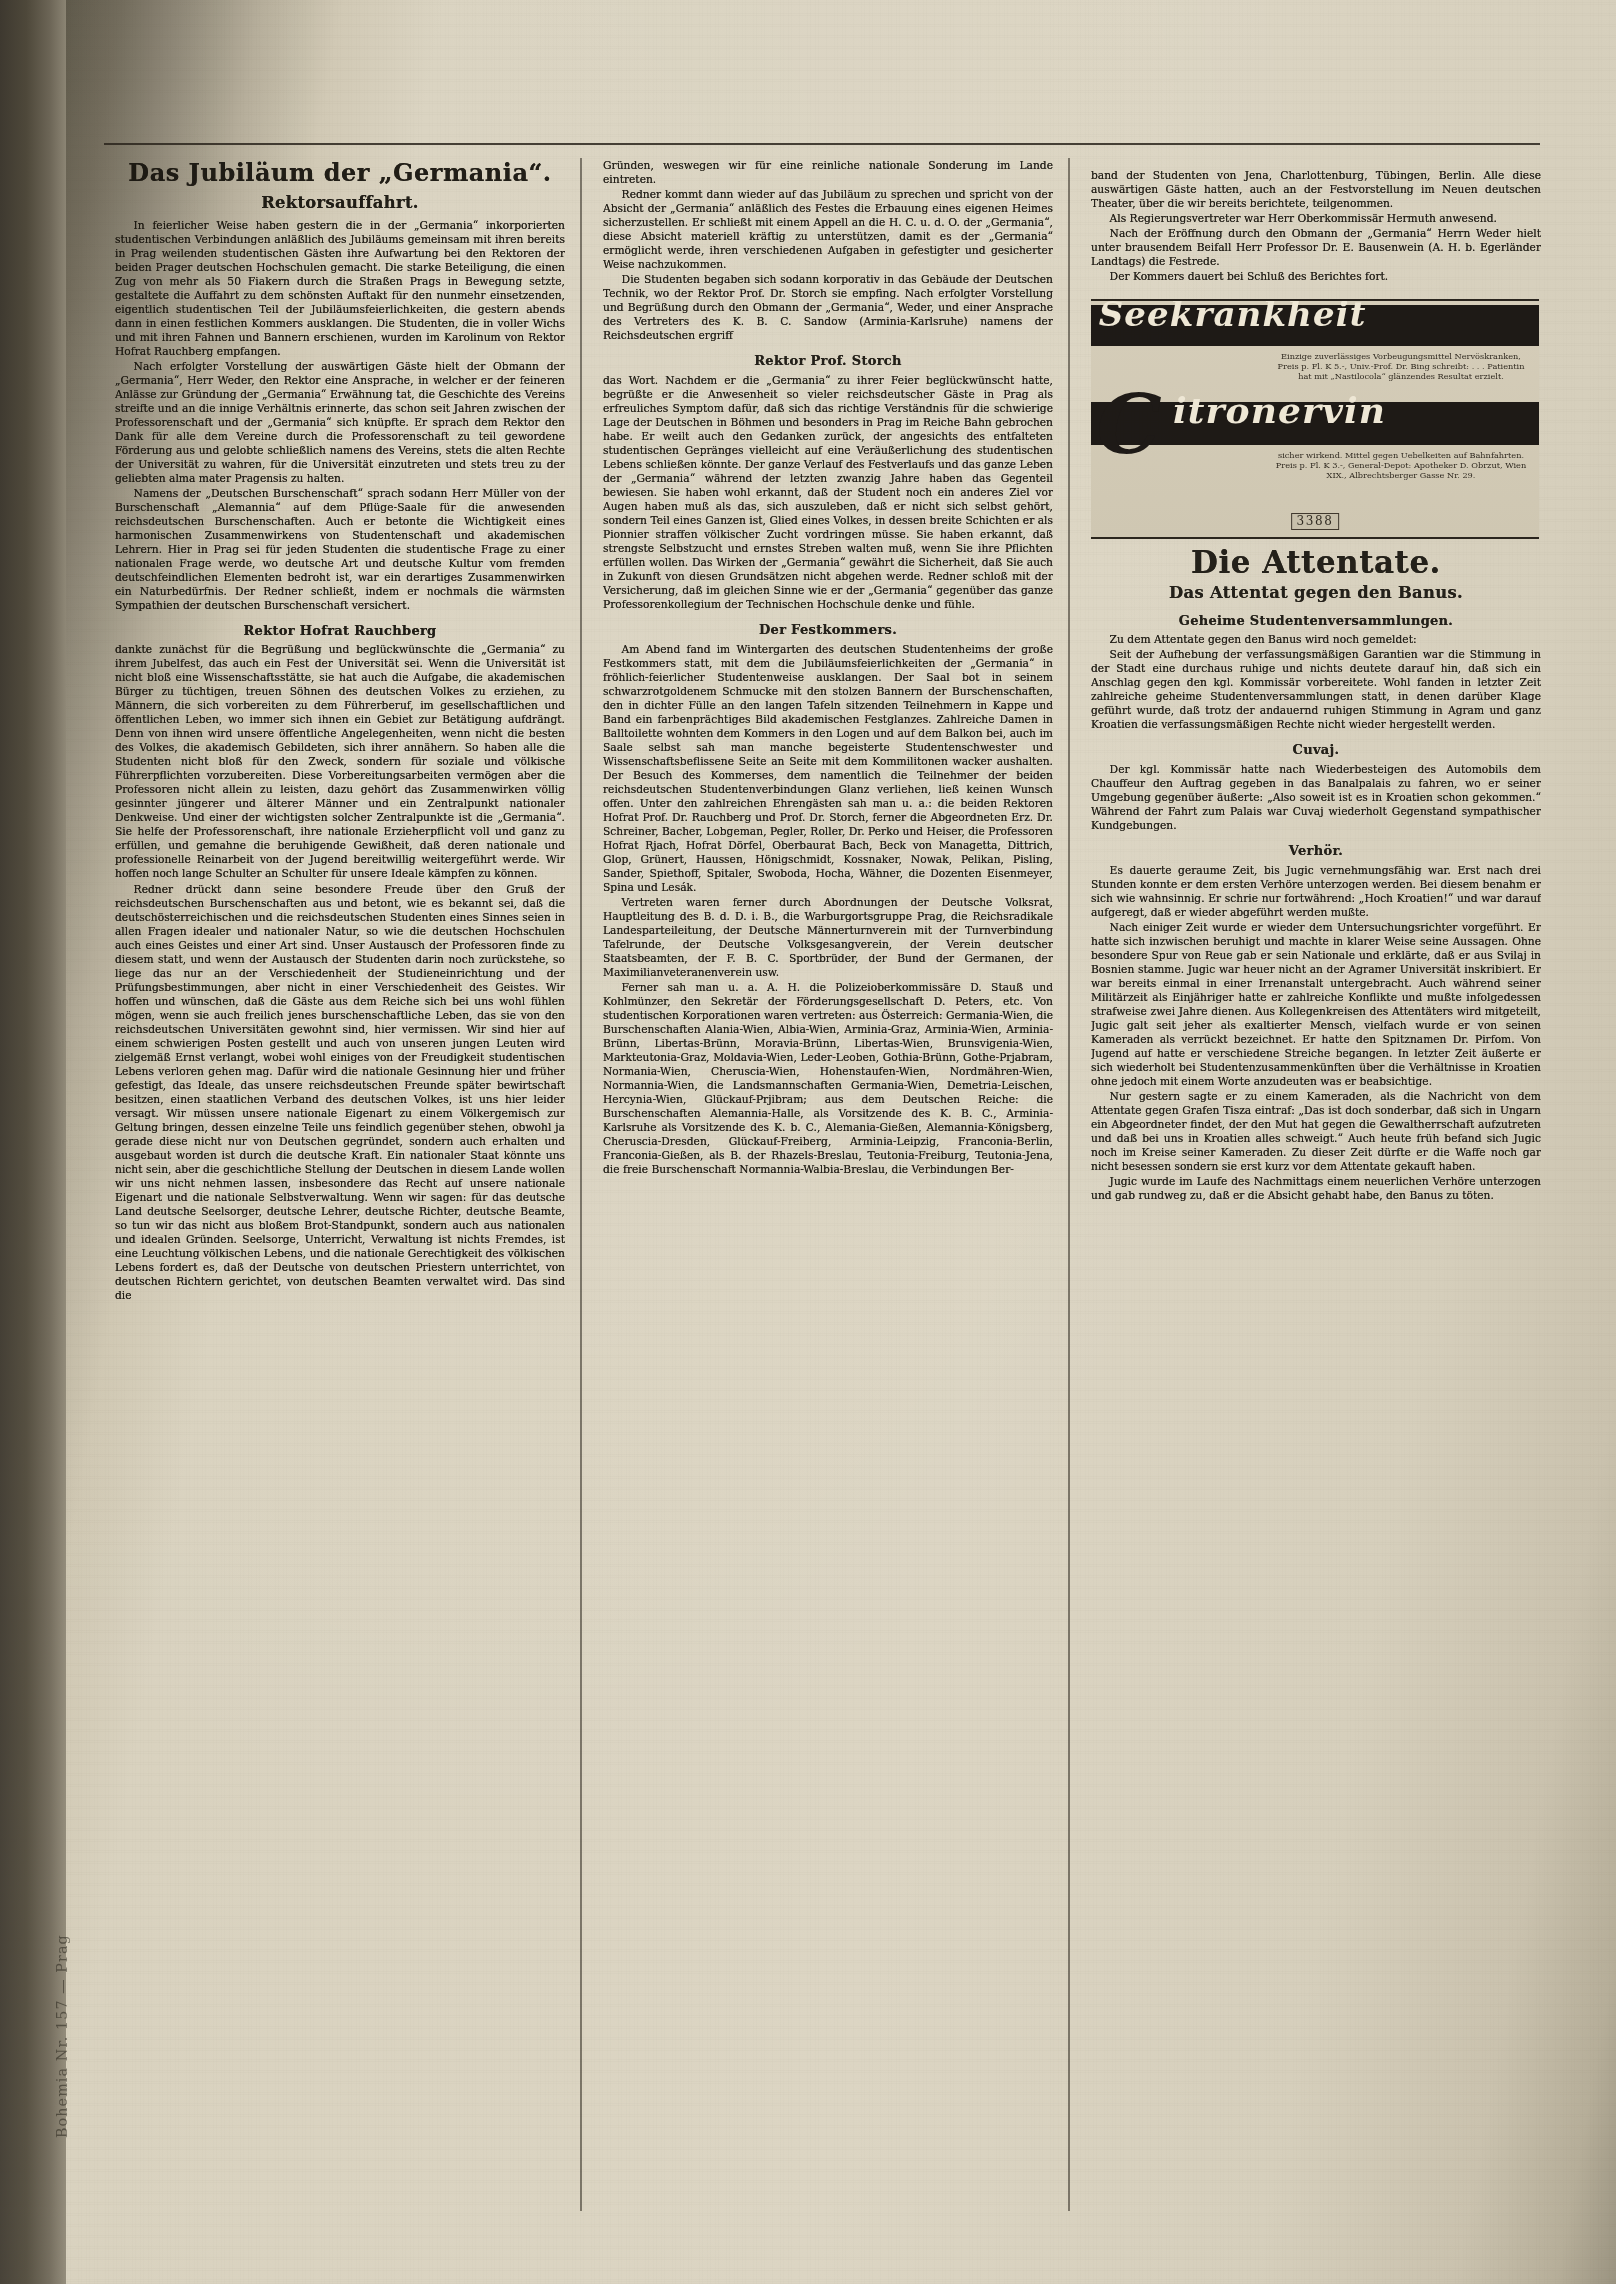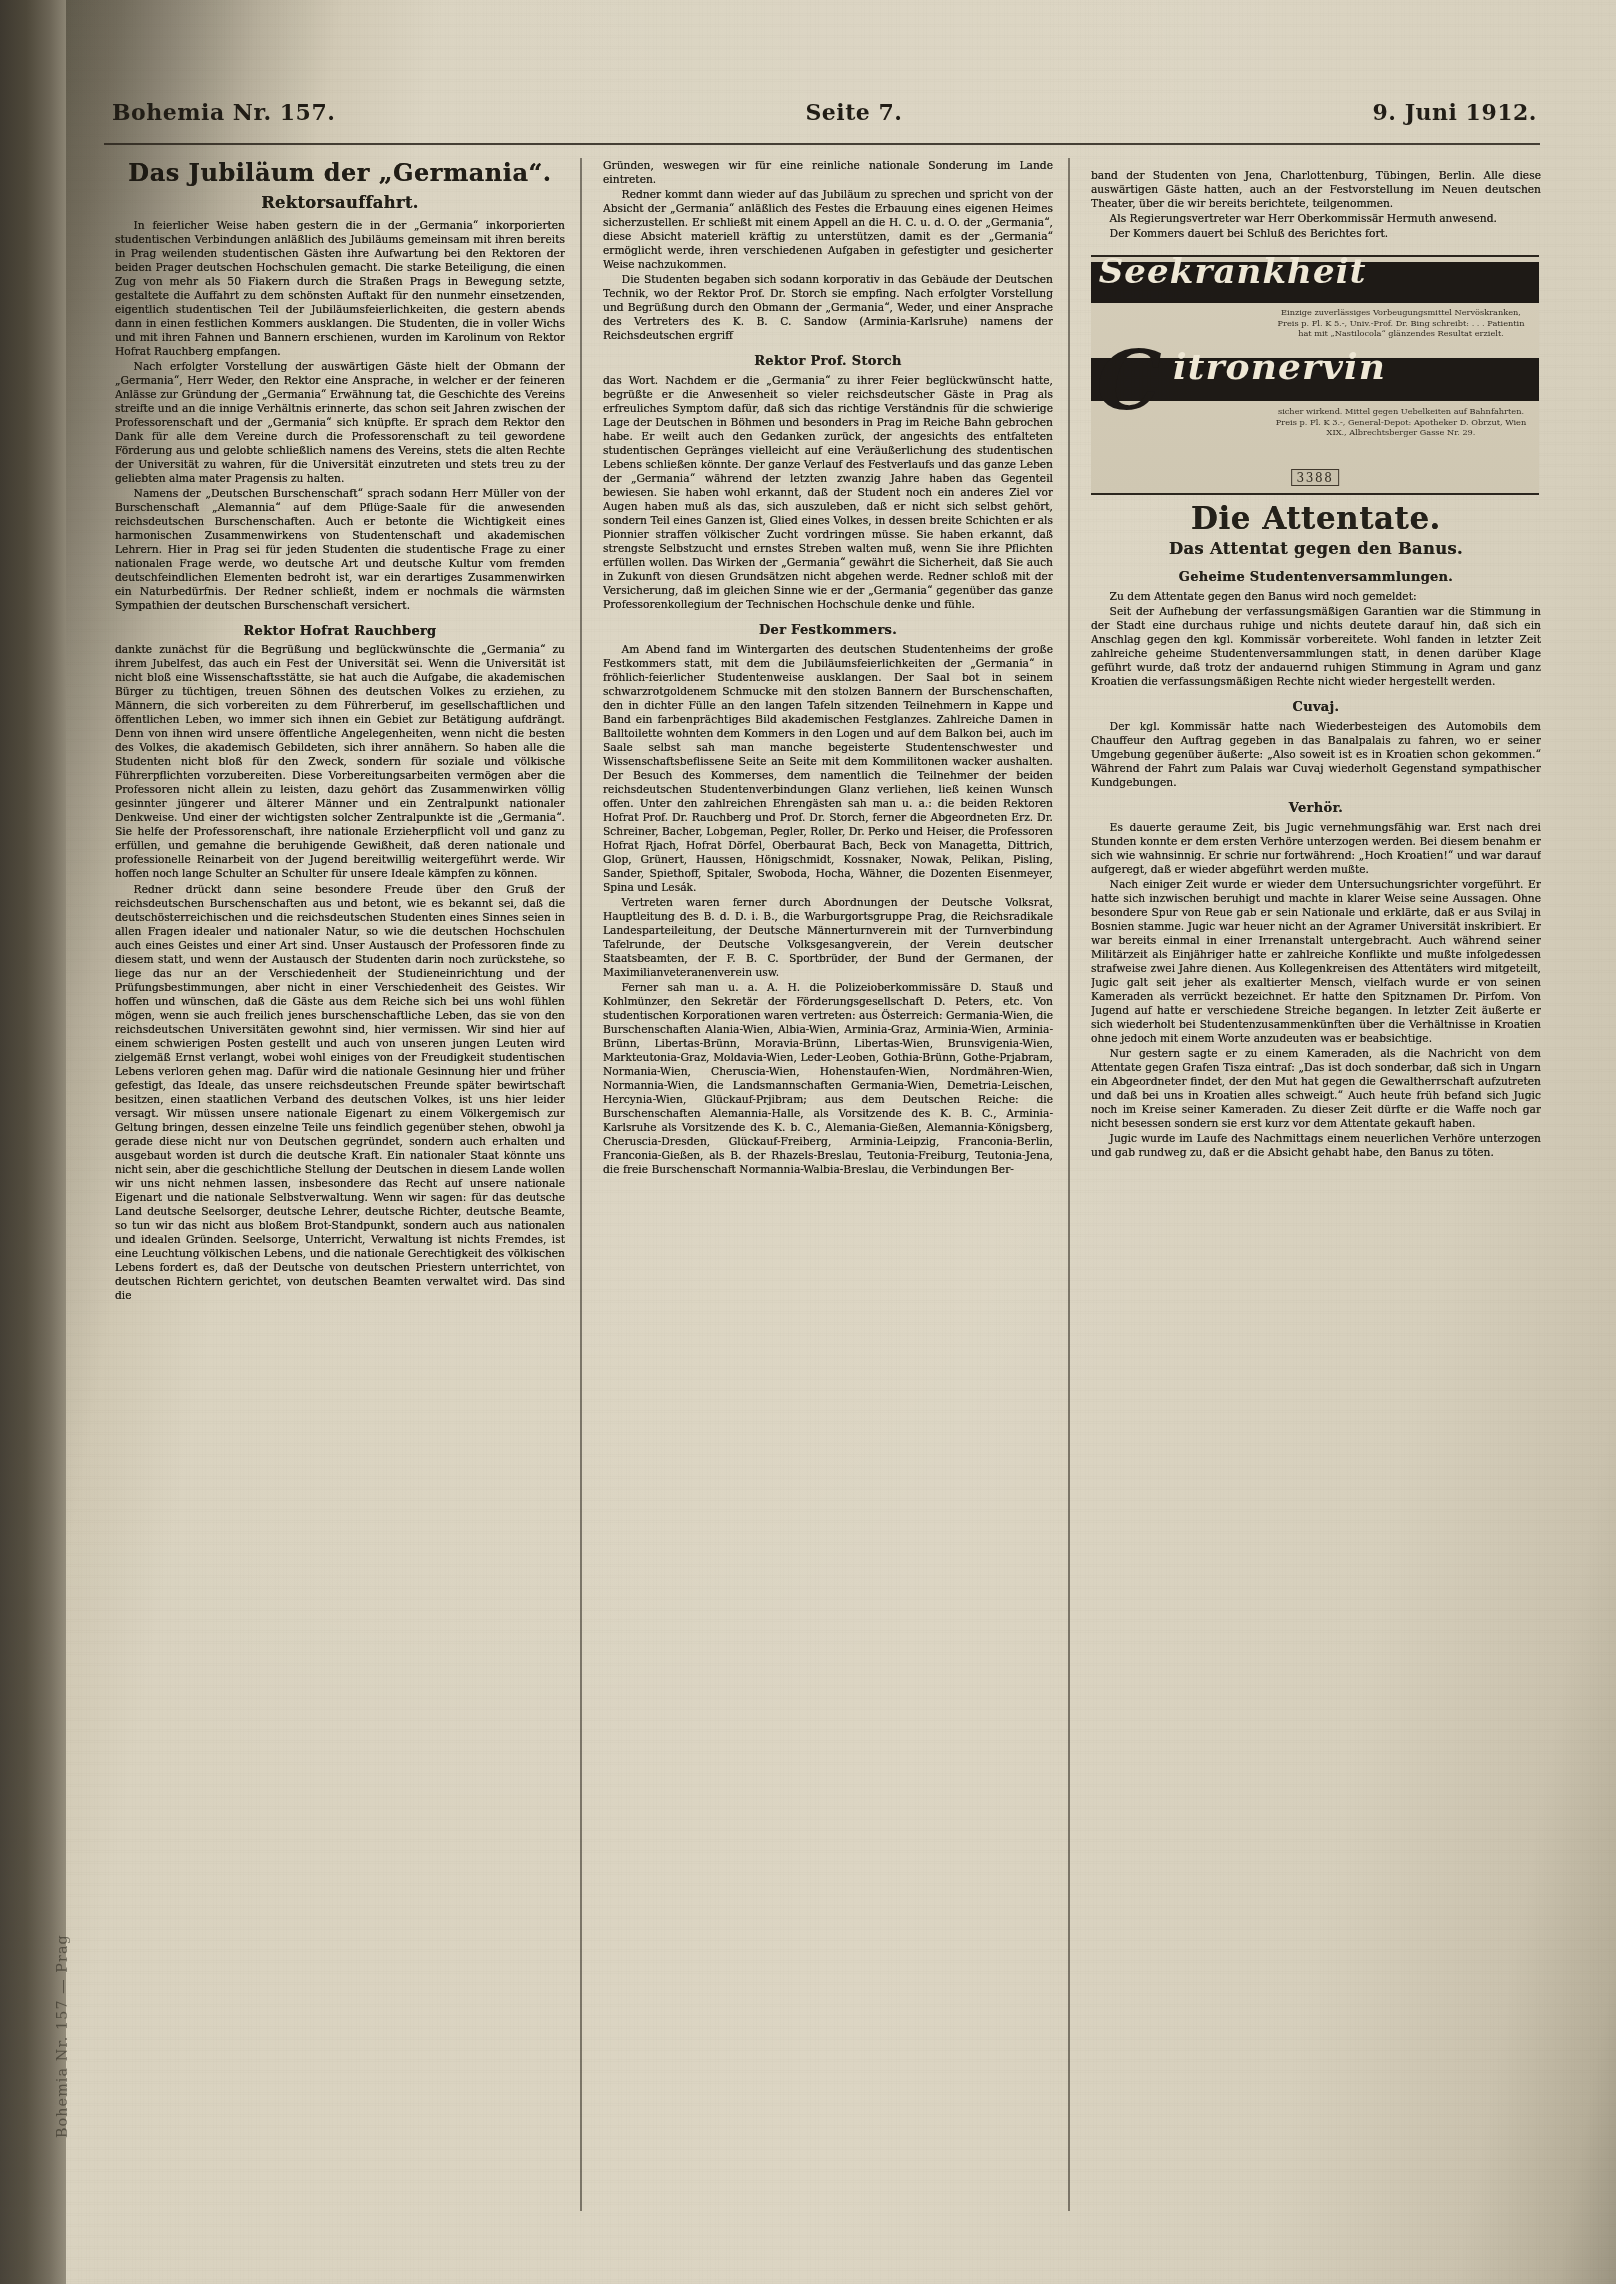--- a/index.html
+++ b/index.html
@@ -235,25 +235,20 @@
 </head>
 <body>
 
 <div id="scan">
   <div id="grain"></div>
   <div id="binding"></div>
   <div id="bleed">Bohemia Nr. 157 — Prag</div>
 
   <div id="page">
 
-    <div id="masthead">
-      <span>Bohemia Nr. 157.</span>
-      <span class="center">Seite 7.</span>
-      <span>9. Juni 1912.</span>
-    </div>
     <div id="rule-top"></div>
 
     <div class="vrule" id="vr1"></div>
     <div class="vrule" id="vr2"></div>
 
     <div class="col" id="col1">
       <h1 class="headline fraktur">Das Jubiläum der „Germania“.</h1>
       <h2 class="subhead fraktur">Rektorsauffahrt.</h2>
 
       <p class="para">In feierlicher Weise haben gestern die in der „Germania“ inkorporierten studentischen Verbindungen anläßlich des Jubiläums gemeinsam mit ihren bereits in Prag weilenden studentischen Gästen ihre Aufwartung bei den Rektoren der beiden Prager deutschen Hochschulen gemacht. Die starke Beteiligung, die einen Zug von mehr als 50 Fiakern durch die Straßen Prags in Bewegung setzte, gestaltete die Auffahrt zu dem schönsten Auftakt für den nunmehr einsetzenden, eigentlich studentischen Teil der Jubiläumsfeierlichkeiten, die gestern abends dann in einen festlichen Kommers ausklangen. Die Studenten, die in voller Wichs und mit ihren Fahnen und Bannern erschienen, wurden im Karolinum von Rektor Hofrat Rauchberg empfangen.</p>
@@ -275,20 +270,21 @@
 
       <h3 class="secthead fraktur">Der Festkommers.</h3>
       <p class="para">Am Abend fand im Wintergarten des deutschen Studentenheims der große Festkommers statt, mit dem die Jubiläumsfeierlichkeiten der „Germania“ in fröhlich-feierlicher Studentenweise ausklangen. Der Saal bot in seinem schwarzrotgoldenem Schmucke mit den stolzen Bannern der Burschenschaften, den in dichter Fülle an den langen Tafeln sitzenden Teilnehmern in Kappe und Band ein farbenprächtiges Bild akademischen Festglanzes. Zahlreiche Damen in Balltoilette wohnten dem Kommers in den Logen und auf dem Balkon bei, auch im Saale selbst sah man manche begeisterte Studentenschwester und Wissenschaftsbeflissene Seite an Seite mit dem Kommilitonen wacker aushalten. Der Besuch des Kommerses, dem namentlich die Teilnehmer der beiden reichsdeutschen Studentenverbindungen Glanz verliehen, ließ keinen Wunsch offen. Unter den zahlreichen Ehrengästen sah man u. a.: die beiden Rektoren Hofrat Prof. Dr. Rauchberg und Prof. Dr. Storch, ferner die Abgeordneten Erz. Dr. Schreiner, Bacher, Lobgeman, Pegler, Roller, Dr. Perko und Heiser, die Professoren Hofrat Rjach, Hofrat Dörfel, Oberbaurat Bach, Beck von Managetta, Dittrich, Glop, Grünert, Haussen, Hönigschmidt, Kossnaker, Nowak, Pelikan, Pisling, Sander, Spiethoff, Spitaler, Swoboda, Hocha, Wähner, die Dozenten Eisenmeyer, Spina und Lesák.</p>
       <p class="para">Vertreten waren ferner durch Abordnungen der Deutsche Volksrat, Hauptleitung des B. d. D. i. B., die Warburgortsgruppe Prag, die Reichsradikale Landesparteileitung, der Deutsche Männerturnverein mit der Turnverbindung Tafelrunde, der Deutsche Volksgesangverein, der Verein deutscher Staatsbeamten, der F. B. C. Sportbrüder, der Bund der Germanen, der Maximilianveteranenverein usw.</p>
       <p class="para">Ferner sah man u. a. A. H. die Polizeioberkommissäre D. Stauß und Kohlmünzer, den Sekretär der Förderungsgesellschaft D. Peters, etc. Von studentischen Korporationen waren vertreten: aus Österreich: Germania-Wien, die Burschenschaften Alania-Wien, Albia-Wien, Arminia-Graz, Arminia-Wien, Arminia-Brünn, Libertas-Brünn, Moravia-Brünn, Libertas-Wien, Brunsvigenia-Wien, Markteutonia-Graz, Moldavia-Wien, Leder-Leoben, Gothia-Brünn, Gothe-Prjabram, Normania-Wien, Cheruscia-Wien, Hohenstaufen-Wien, Nordmähren-Wien, Normannia-Wien, die Landsmannschaften Germania-Wien, Demetria-Leischen, Hercynia-Wien, Glückauf-Prjibram; aus dem Deutschen Reiche: die Burschenschaften Alemannia-Halle, als Vorsitzende des K. B. C., Arminia-Karlsruhe als Vorsitzende des K. b. C., Alemania-Gießen, Alemannia-Königsberg, Cheruscia-Dresden, Glückauf-Freiberg, Arminia-Leipzig, Franconia-Berlin, Franconia-Gießen, als B. der Rhazels-Breslau, Teutonia-Freiburg, Teutonia-Jena, die freie Burschenschaft Normannia-Walbia-Breslau, die Verbindungen Ber-</p>
     </div>
 
     <div class="col" id="col3">
       <p class="para noindent">band der Studenten von Jena, Charlottenburg, Tübingen, Berlin. Alle diese auswärtigen Gäste hatten, auch an der Festvorstellung im Neuen deutschen Theater, über die wir bereits berichtete, teilgenommen.</p>
       <p class="para">Als Regierungsvertreter war Herr Oberkommissär Hermuth anwesend.</p>
+      <p class="para">Nach der Eröffnung durch den Obmann der „Germania“ Herrn Weder hielt unter brausendem Beifall Herr Professor Dr. E. Bausenwein (A. H. b. Egerländer Landtags) die Festrede.</p>
       <p class="para">Der Kommers dauert bei Schluß des Berichtes fort.</p>
 
       <div id="ad">
         <div class="adband band1"></div>
         <div class="adband band2"></div>
         <div class="adword adword1">Seekrankheit</div>
         <div class="bigC">C</div>
         <div class="adword adword2" style="left:82px;">itronervin</div>
         <div class="adtext adtext1">Einzige zuverlässiges Vorbeugungsmittel
 Nervöskranken, Preis p. Fl. K 5.-, Univ.-Prof.

